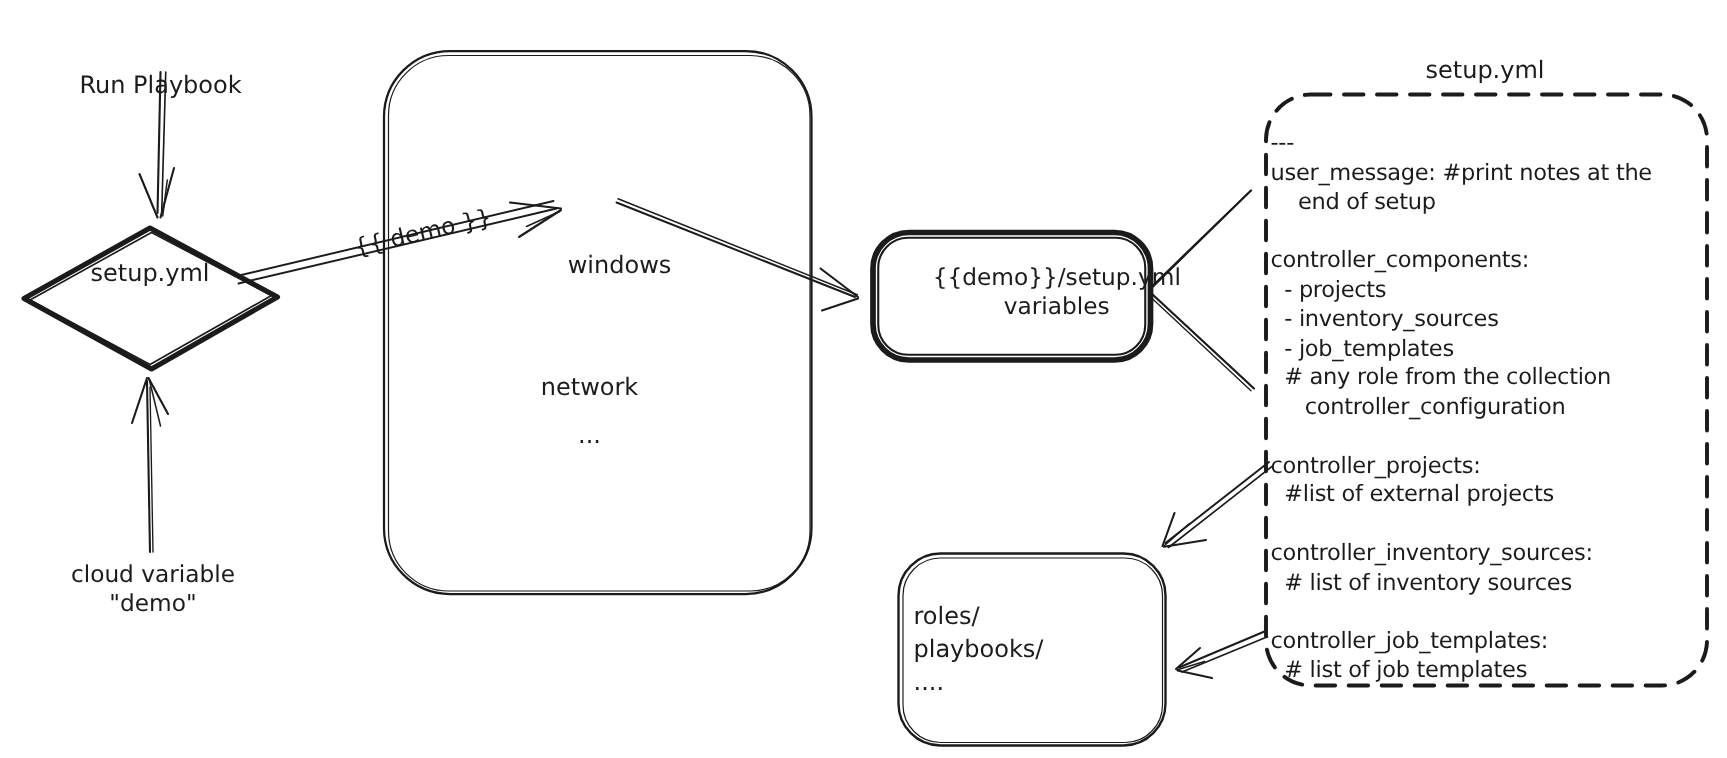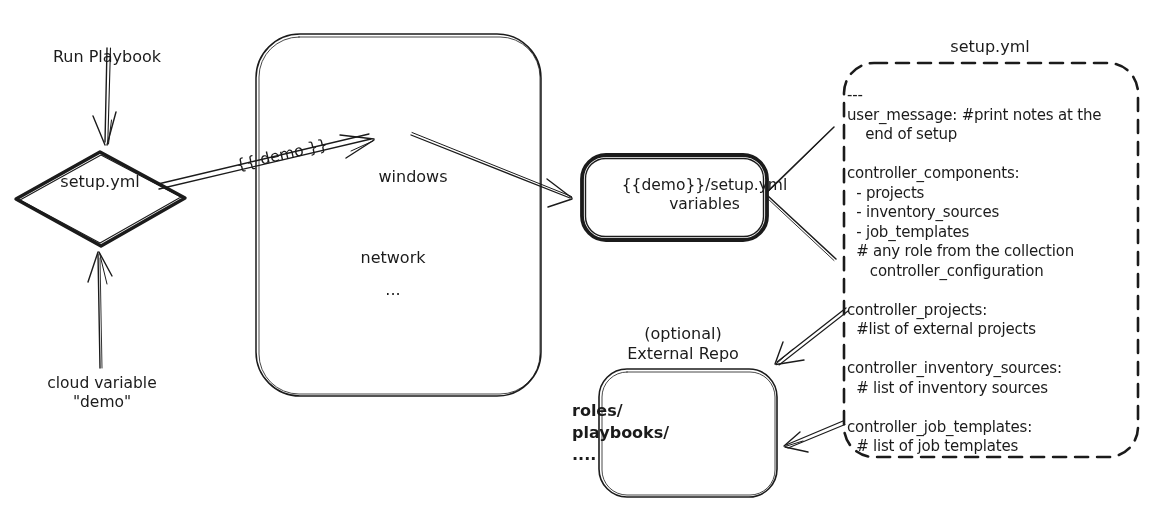--- a/index.html
+++ b/index.html
@@ -137,20 +137,18 @@
 
 controller_projects:
   #list of external projects
 
 controller_inventory_sources:
   # list of inventory sources
 
 controller_job_templates:
   # list of job templates</div>
 
-  <div class="t c f16 prl" style="left:612px; top:324px; width:142px;">(optional)
-External Repo</div>
 
-  <div class="t pre f16" style="left:572px; top:400px; width:160px; line-height:22px;font-weight:bold;">roles/
+  <div class="t pre f16" style="left:609px; top:400px; width:160px; line-height:22px;">roles/
 playbooks/
 ....</div>
 
 </div>
 
 </body></html>

